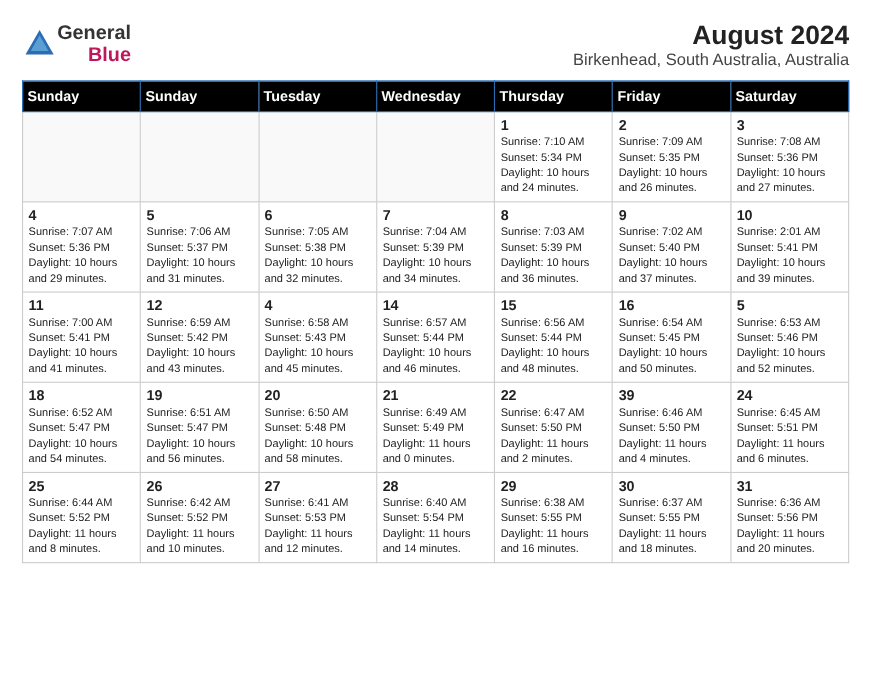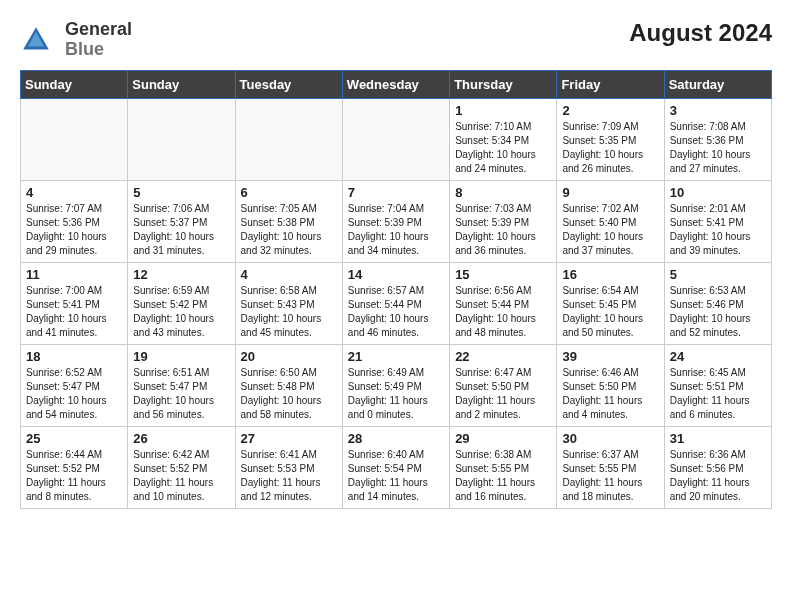--- a/index.html
+++ b/index.html
@@ -12,29 +12,30 @@
     }
     .header {
       display: flex;
       align-items: flex-start;
       justify-content: space-between;
       margin-bottom: 10px;
     }
     .logo {
       display: flex;
       align-items: center;
-      gap: 13px;
+      gap: 0;
+      text-align: right;
     }
     .logo-text {
       font-size: 18px;
       font-weight: bold;
       line-height: 1.1;
     }
     .logo-general { color: #333; }
-    .logo-blue { color: #737373; }
+    .logo-blue { color: #be185d; }
     .logo-icon {
       width: 32px;
       height: 32px;
     }
     .title-block {
       text-align: right;
     }
     .month-year {
       font-size: 24px;
       font-weight: bold;
@@ -43,21 +44,21 @@
     }
     .location {
       font-size: 15px;
       color: #444;
     }
     table {
       width: 100%;
       border-collapse: collapse;
     }
     th {
-      background-color: #404040;
+      background-color: #000000;
       color: #fff;
       font-size: 13px;
       font-weight: bold;
       padding: 6px 4px;
       text-align: left;
       border: 1px solid #2a6db5;
     }
     td {
       border: 1px solid #ccc;
       vertical-align: top;
@@ -92,20 +93,21 @@
       <polygon points="20,4 36,32 4,32" fill="#2a6db5"></polygon>
       <polygon points="20,10 30,28 10,28" fill="#5a9fd4"></polygon>
     </svg>
     <div class="logo-text">
       <div class="logo-general">General</div>
       <div class="logo-blue">Blue</div>
     </div>
   </div>
   <div class="title-block">
     <div class="month-year">August 2024</div>
+    <div class="location">Birkenhead, South Australia, Australia</div>
   </div>
 </div>
 
 <table>
   <thead>
     <tr>
     <th>Sunday</th>
         <th>Sunday</th>
         <th>Tuesday</th>
         <th>Wednesday</th>

